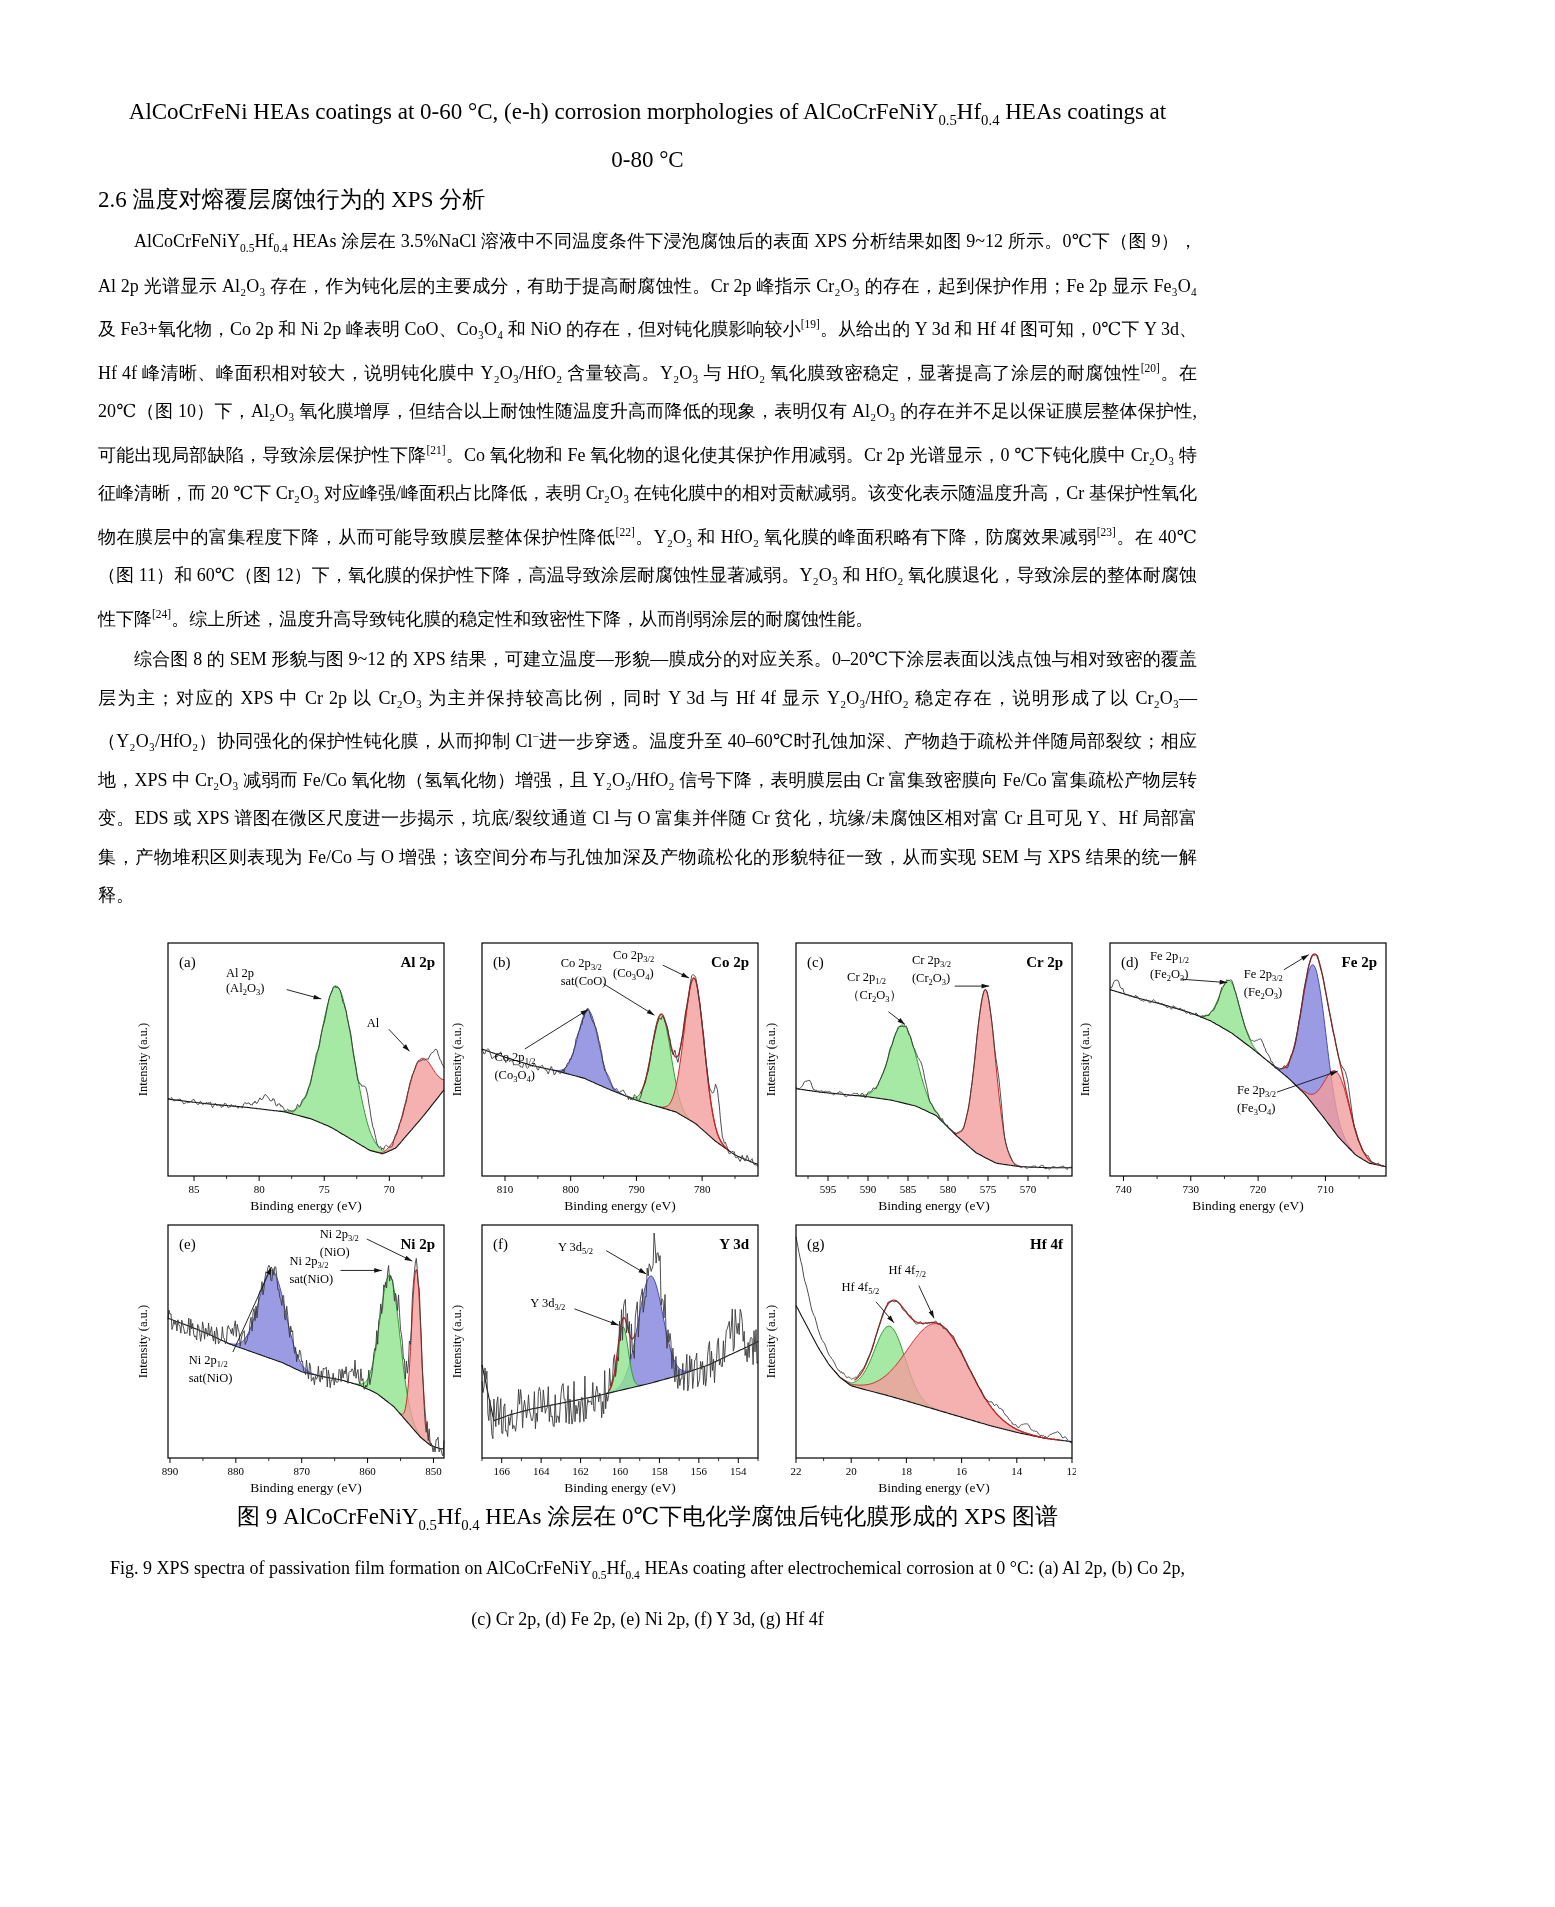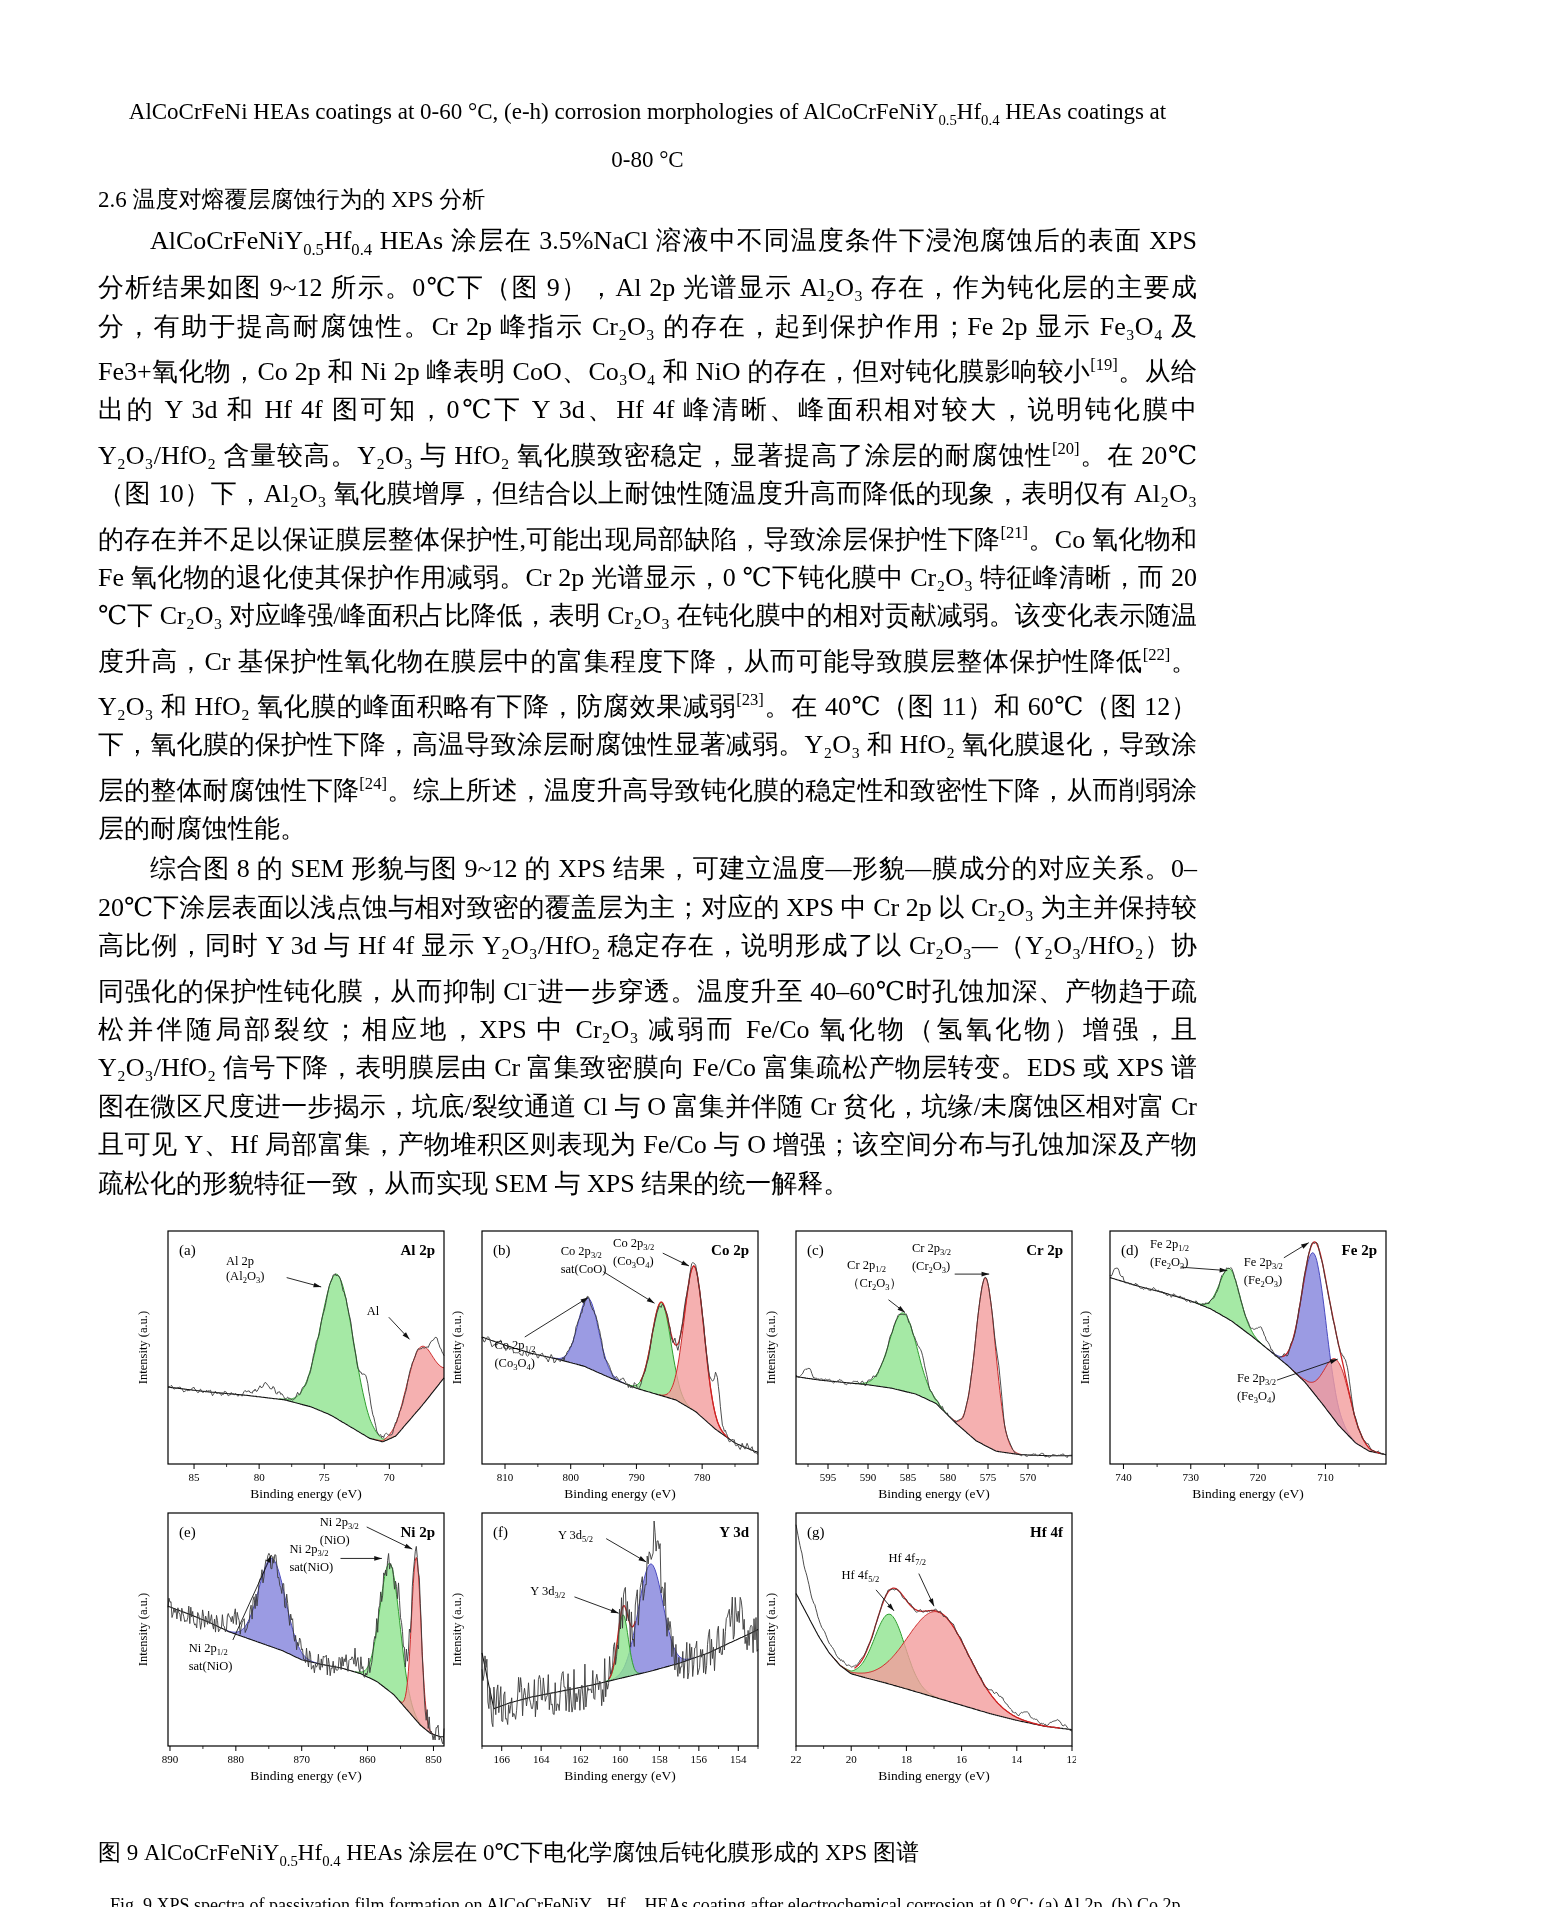--- a/index.html
+++ b/index.html
@@ -4,31 +4,31 @@
 <style>
   html,body{margin:0;padding:0;background:#ffffff;}
   body{
     width:1555px;height:1907px;position:relative;overflow:hidden;
     font-family:"Liberation Serif","DejaVu Serif",serif;color:#000;
   }
   .page{box-sizing:border-box;width:1295px;height:1907px;padding:92px 98px 0 98px;}
   .caption-top{ text-align:center;font-size:23px;line-height:40px; }
   .heading{ font-size:23px;line-height:40px;}
   p.body{
-    font-size:26px;line-height:38.5px;text-align:justify;margin:2px 0 0 0;
+    font-size:18px;line-height:38.5px;text-align:justify;margin:2px 0 0 0;
     text-indent:2em;
   }
   sub{font-size:64%;}
   sup{font-size:64%;}
   .figure-grid{
     margin-top:22px;margin-left:36px;
     display:grid;grid-template-columns:repeat(4,314px);grid-row-gap:4px;row-gap:4px;
     width:fit-content;
   }
-  .fig-caption-cn{ text-align:left;font-size:23px;line-height:40px;margin-top:48px; }
+  .fig-caption-cn{ text-align:center;font-size:23px;line-height:40px;}
   .fig-caption-en{ text-align:center;font-size:18px;line-height:44px;margin:2px auto 0 auto;max-width:1250px; }
   svg text{font-family:"Liberation Serif","DejaVu Serif",serif;}
 </style>
 </head>
 <body>
 
 <div class="page">
   <div class="caption-top">
     <div>AlCoCrFeNi HEAs coatings at 0-60 °C, (e-h) corrosion morphologies of AlCoCrFeNiY<sub>0.5</sub>Hf<sub>0.4</sub> HEAs coatings at</div>
     <div>0-80 °C</div>

